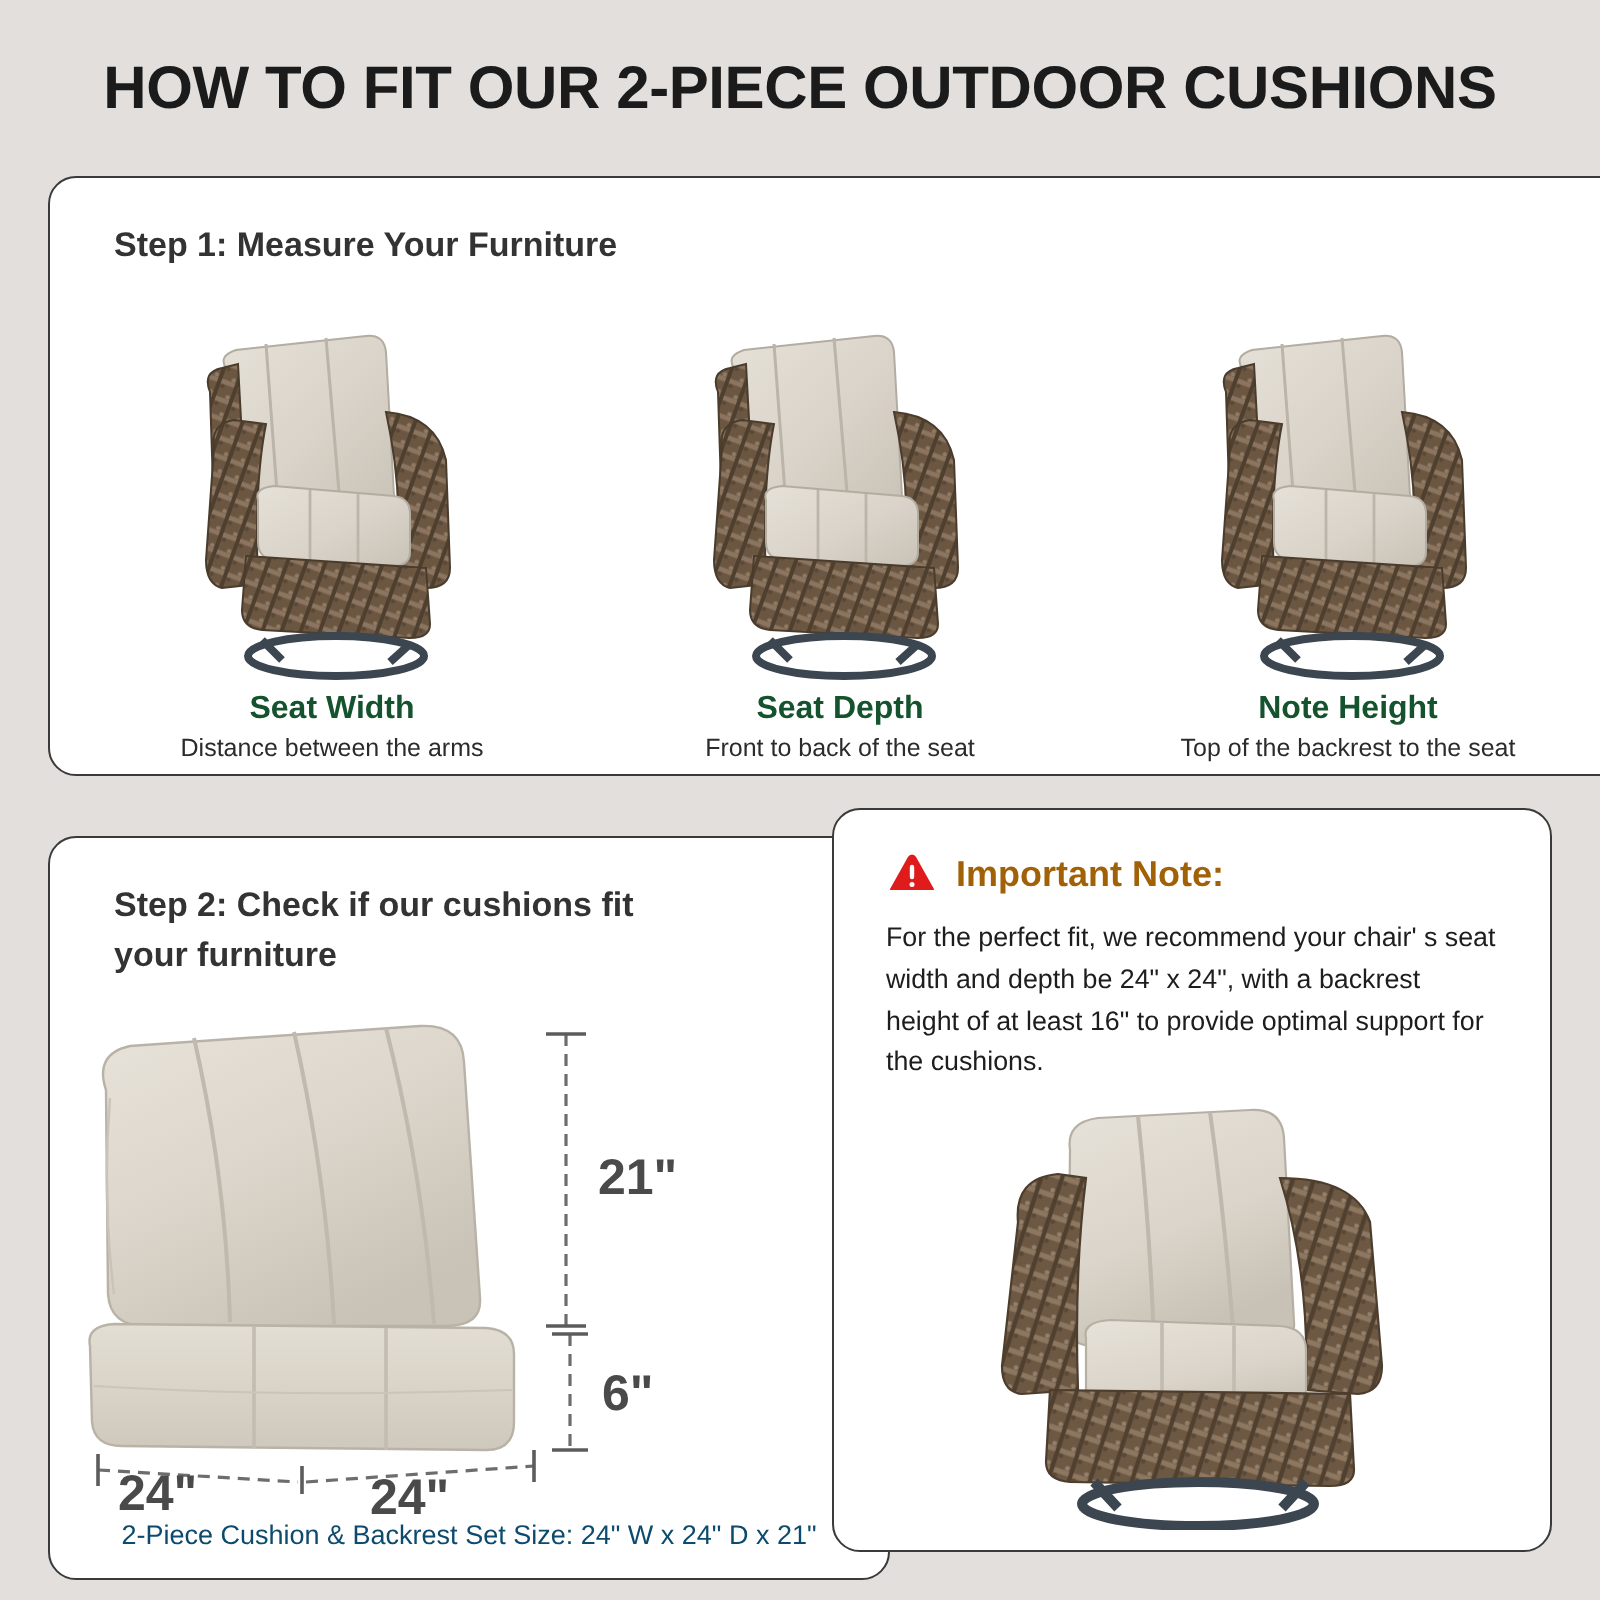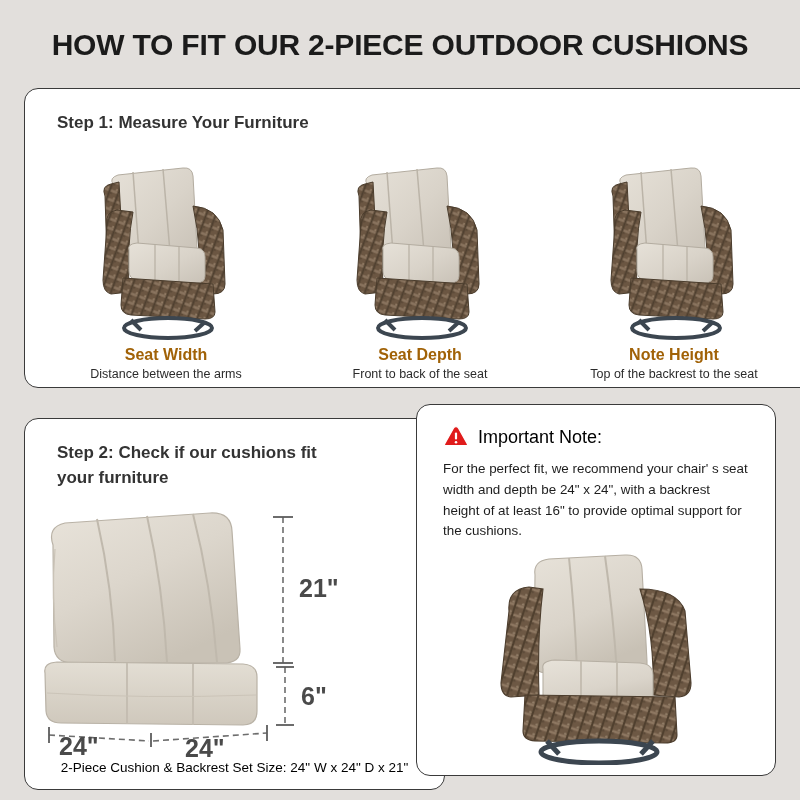--- a/index.html
+++ b/index.html
@@ -63,21 +63,21 @@
     flex-direction: column;
     align-items: center;
     justify-content: flex-end;
   }
   .chair-art { height: 190px; width: 190px; position: relative; }
   .chair-art svg { width: 100%; height: 100%; display: block; }
 
   .cap-title {
     font-size: 16px;
     font-weight: bold;
-    color: #a16207;
+    color: #14532d;
     margin-top: 4px;
   }
   .cap-sub {
     font-size: 12.5px;
     color: #2b2b2b;
     margin-top: 3px;
   }
 
   
   #cushion-stage {
@@ -102,36 +102,36 @@
     stroke: #5c5c5c;
     stroke-width: 1.8;
   }
 
   .set-size {
     position: absolute;
     left: 0; right: 0;
     bottom: 14px;
     text-align: center;
     font-size: 13.5px;
-    color: #000000;
+    color: #0c4a6e;
   }
 
   
   .note-head {
     position: absolute;
     left: 26px; top: 20px;
     display: flex;
     align-items: center;
     gap: 9px;
   }
   .warn-icon { width: 26px; height: 24px; display: block; }
   .note-title {
     font-size: 18px;
-    font-weight: normal;
-    color: #000000;
+    font-weight: bold;
+    color: #a16207;
   }
   .note-body {
     position: absolute;
     left: 26px; top: 54px;
     width: 306px;
     font-size: 13.4px;
     line-height: 1.55;
     color: #1d1d1d;
   }
   #note-chair {

